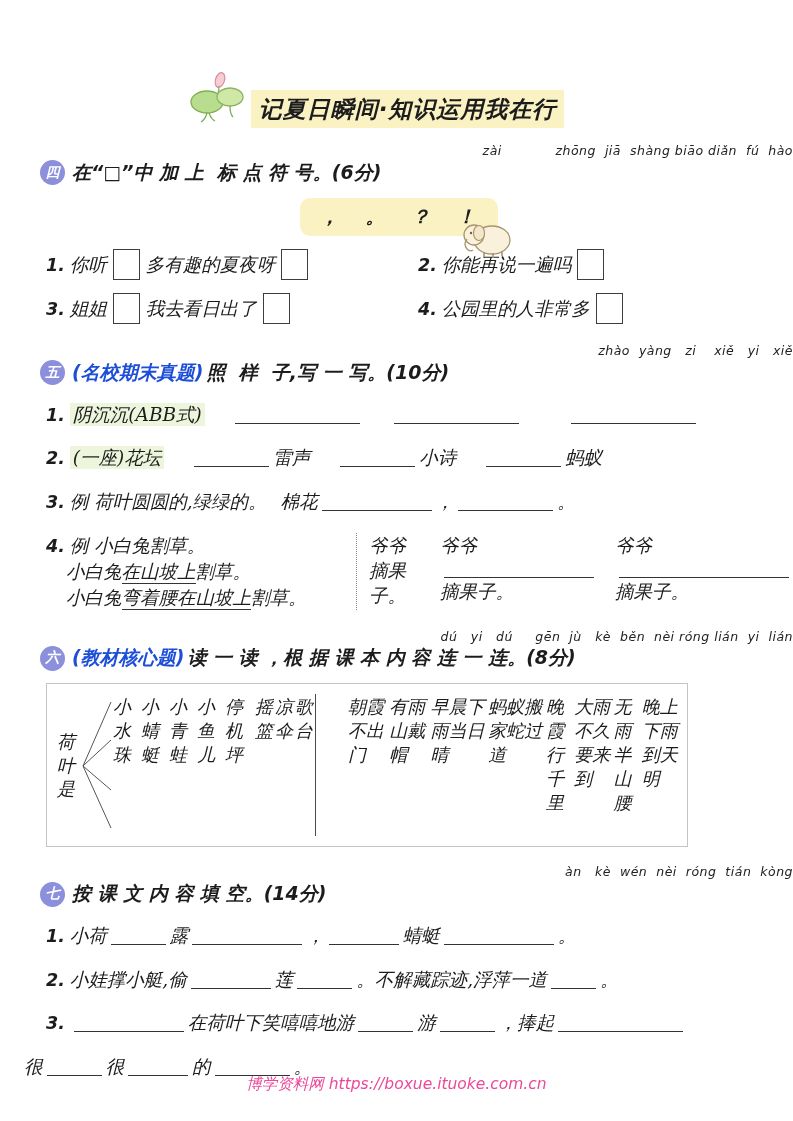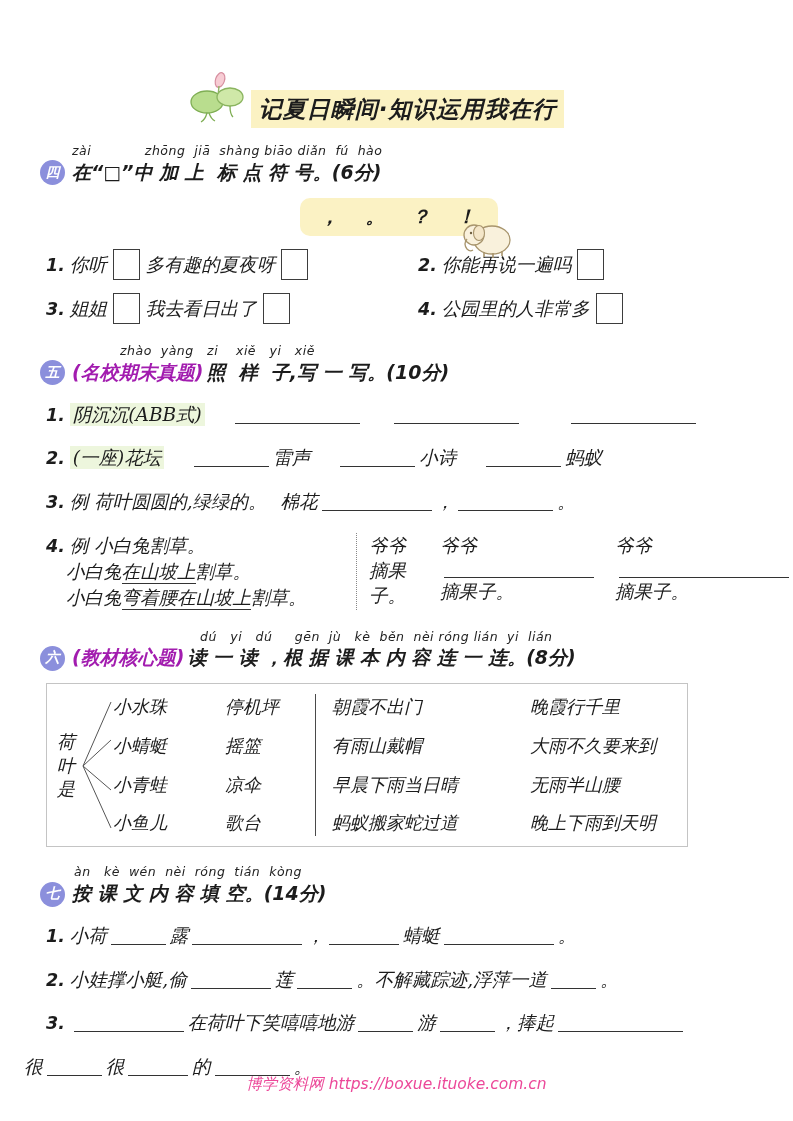--- a/index.html
+++ b/index.html
@@ -12,32 +12,32 @@
   }
 
   
   .title-wrap { display:flex; justify-content:center; align-items:flex-end; padding-top:70px; margin-left:-40px; }
   .main-title {
     font-family:"DejaVu Sans","Liberation Sans",sans-serif; font-weight:bold;
     font-size:23px; letter-spacing:1px; background:#fbf2c3; padding:4px 8px 3px 8px;
   }
 
   
-  .sec { margin-left:40px; }
+  .sec { margin-left:40px;text-align:right; }
   .pinyin {
     font-family:"DejaVu Sans","Liberation Sans",sans-serif; font-size:12.5px;
     color:#222; white-space:pre; letter-spacing:.5px; line-height:1.1;
   }
   .hrow { display:flex; align-items:center; gap:7px; margin-top:2px; }
   .badge {
     flex:0 0 auto; width:25px; height:25px; border-radius:50%;
     background:#8b8fdc; color:#fff; font-family:"DejaVu Sans",sans-serif;
     font-size:14px; font-weight:bold; display:flex; align-items:center; justify-content:center;
   }
-  .tag { color:#a21caf; font-weight:bold; font-size:19px; font-family:"DejaVu Sans","Liberation Sans",sans-serif; }
+  .tag { color:#1d4ed8; font-weight:bold; font-size:19px; font-family:"DejaVu Sans","Liberation Sans",sans-serif; }
   .htxt { font-weight:bold; font-size:19px; font-family:"DejaVu Sans","Liberation Sans",sans-serif; white-space:pre; }
 
   
   .bank {
     position:relative; width:198px; height:38px; margin:12px 0 0 300px;
     background:#fbf2c4; border-radius:10px; display:flex; align-items:center;
     padding-left:20px; font-size:19px; font-weight:bold; white-space:pre;
   }
   .elephant { position:absolute; right:-16px; top:-7px; }
 
@@ -64,25 +64,25 @@
   .cmp-div { border-left:1.5px dotted #888; margin:0 4px; }
   .cmp-right { flex:1; display:flex; flex-direction:row; gap:17px; padding-left:8px; }
 
   
   .mbox {
     margin:12px 0 0 46px; width:642px; height:164px; border:1px solid #c4c4c4;
     display:flex; align-items:stretch; padding:10px 6px 10px 10px; font-size:18px;
   }
   .stem { display:flex; flex-direction:column; justify-content:center; width:24px; line-height:1.3; }
   .fan { width:32px; display:flex; align-items:center; }
-  .mcol { display:flex; flex-direction:column; justify-content:space-between; padding:1px 0; }
+  .mcol { display:flex; flex-direction:row; justify-content:space-between; padding:1px 0; }
   .mcol1 { width:112px; }
   .mcol2 { width:90px; }
   .vdiv { border-left:1.3px solid #4a4a4a; margin-right:16px; }
-  .mcol3 { width:198px; }
+  .mcol3 { width:198px;margin-left:16px; }
   .mcol4 { flex:1; }
 
   .indent2 { margin-left:24px; }
 
   .footer {
     position:absolute; bottom:26px; left:0; width:100%; text-align:center;
     color:#ec4899; font-size:15.5px; font-family:"DejaVu Sans","Liberation Sans",sans-serif;
   }
 </style>
 </head>

